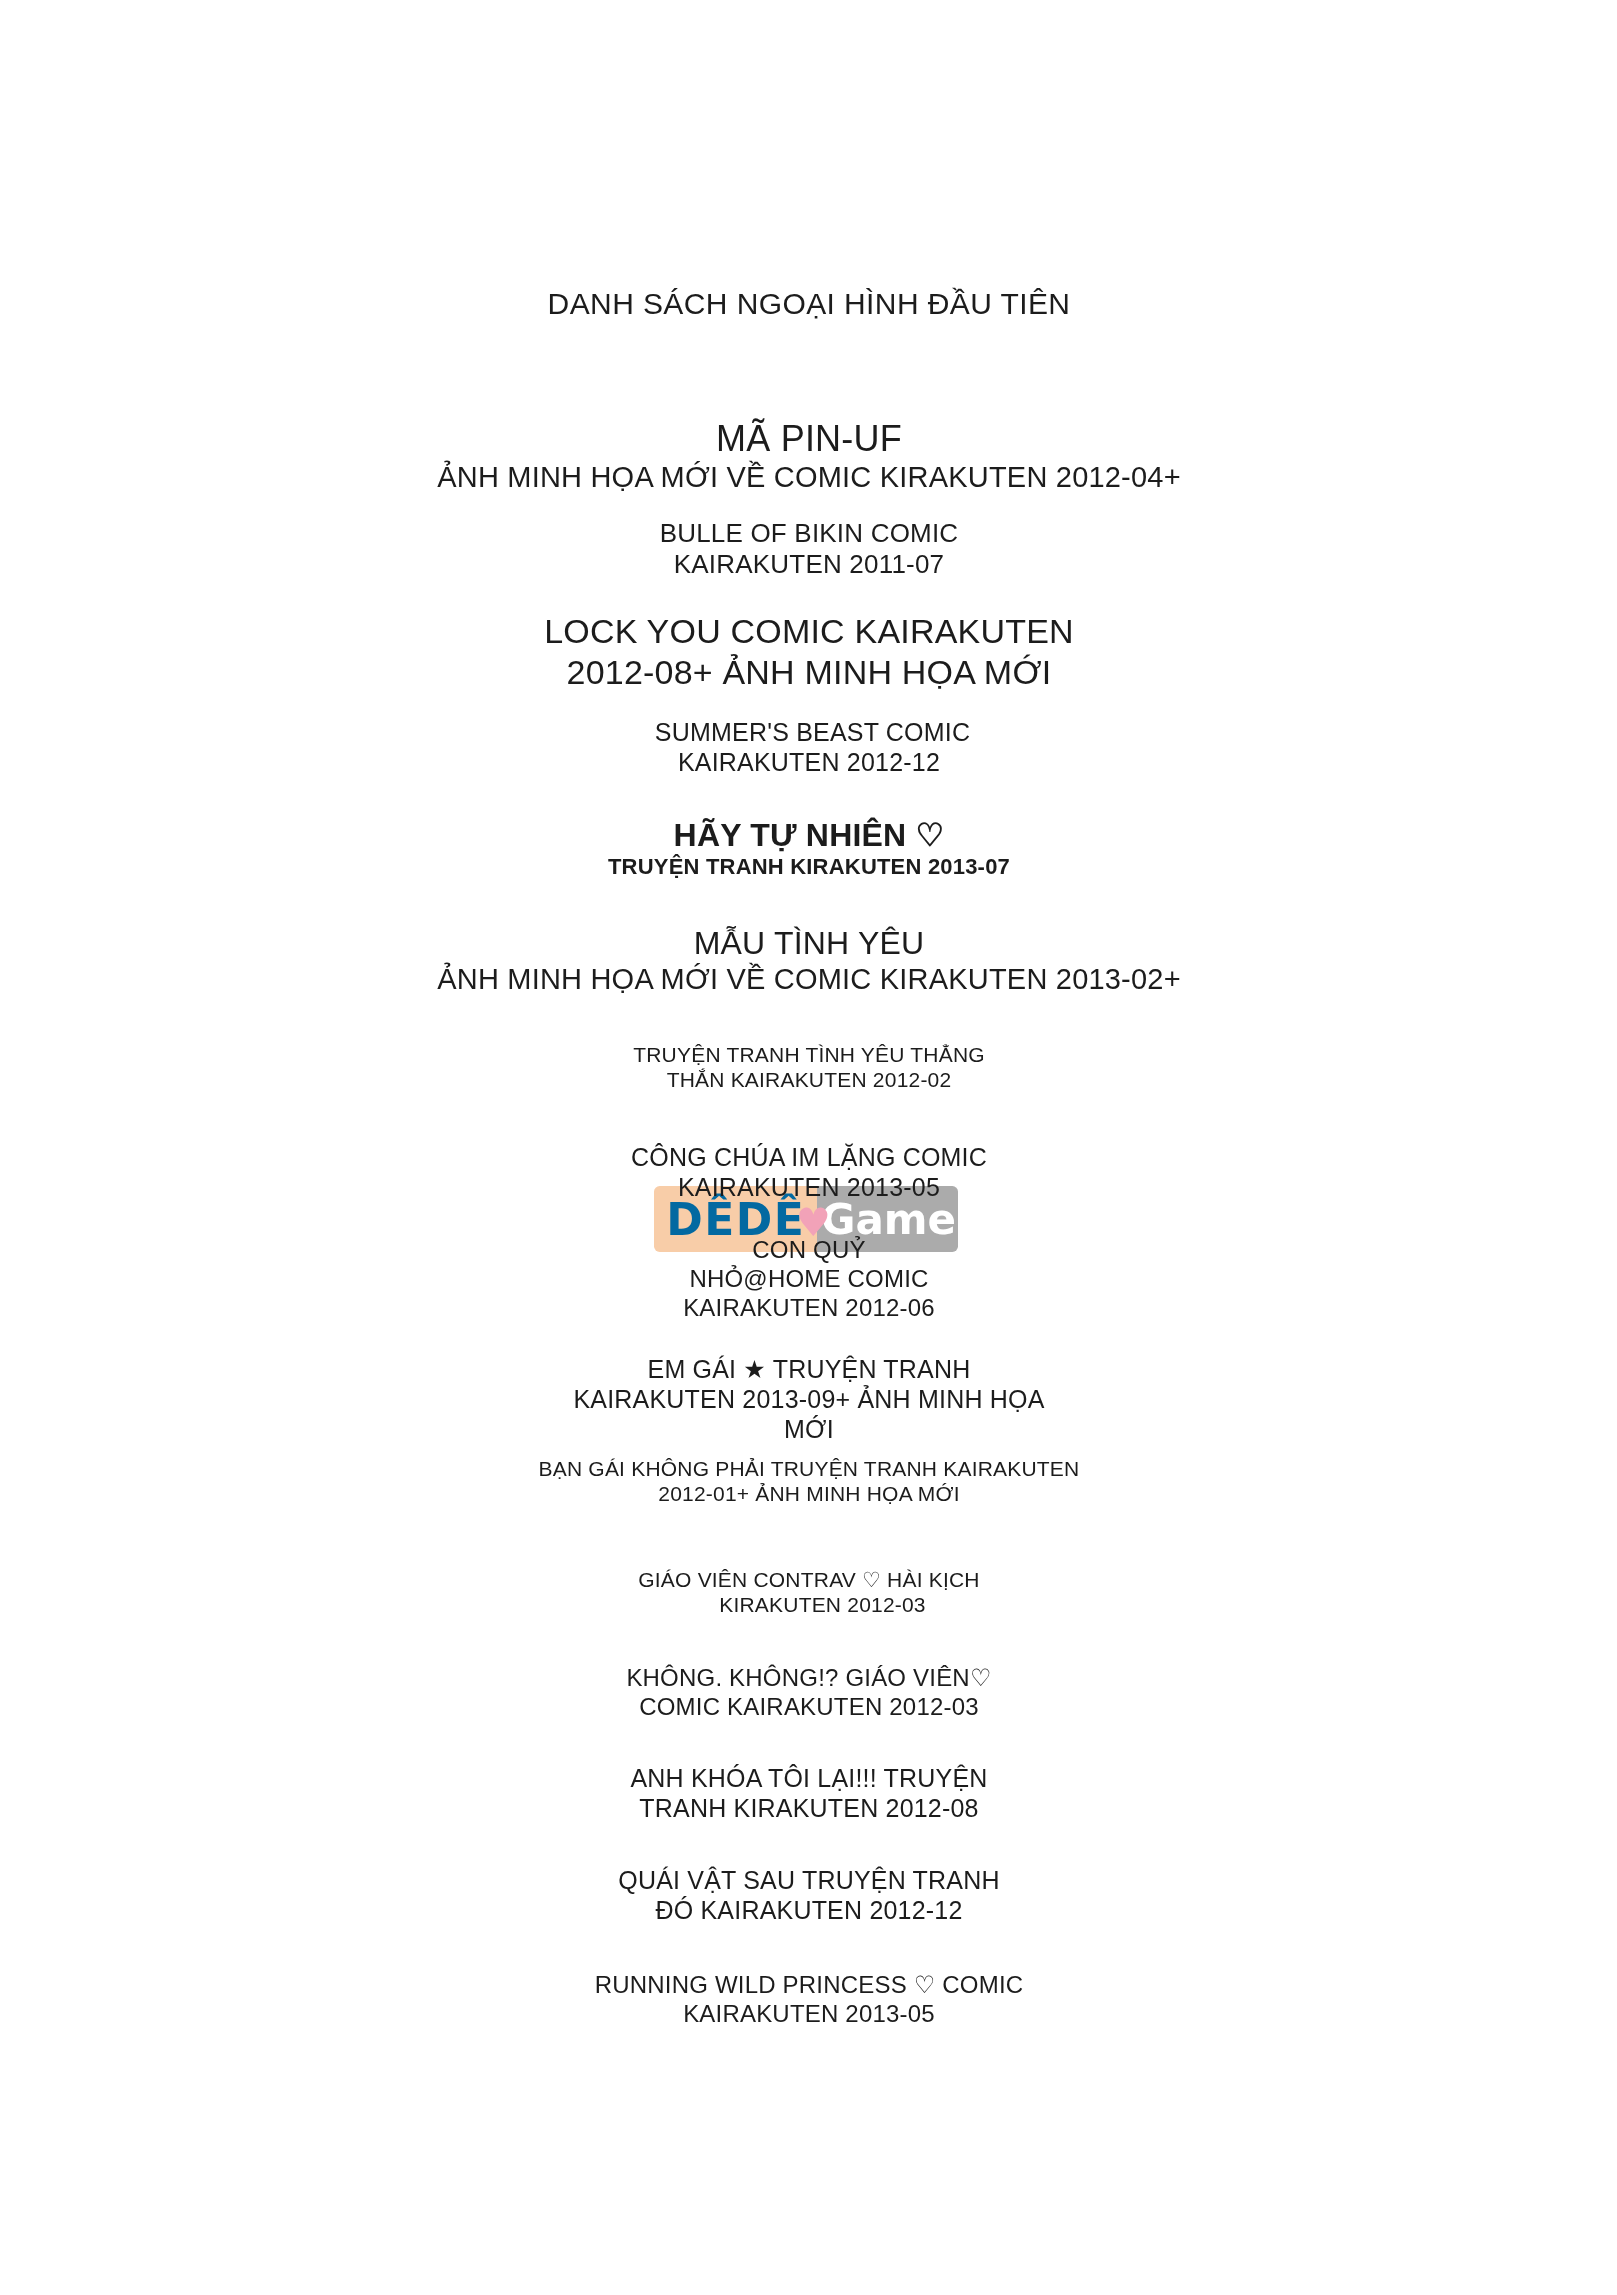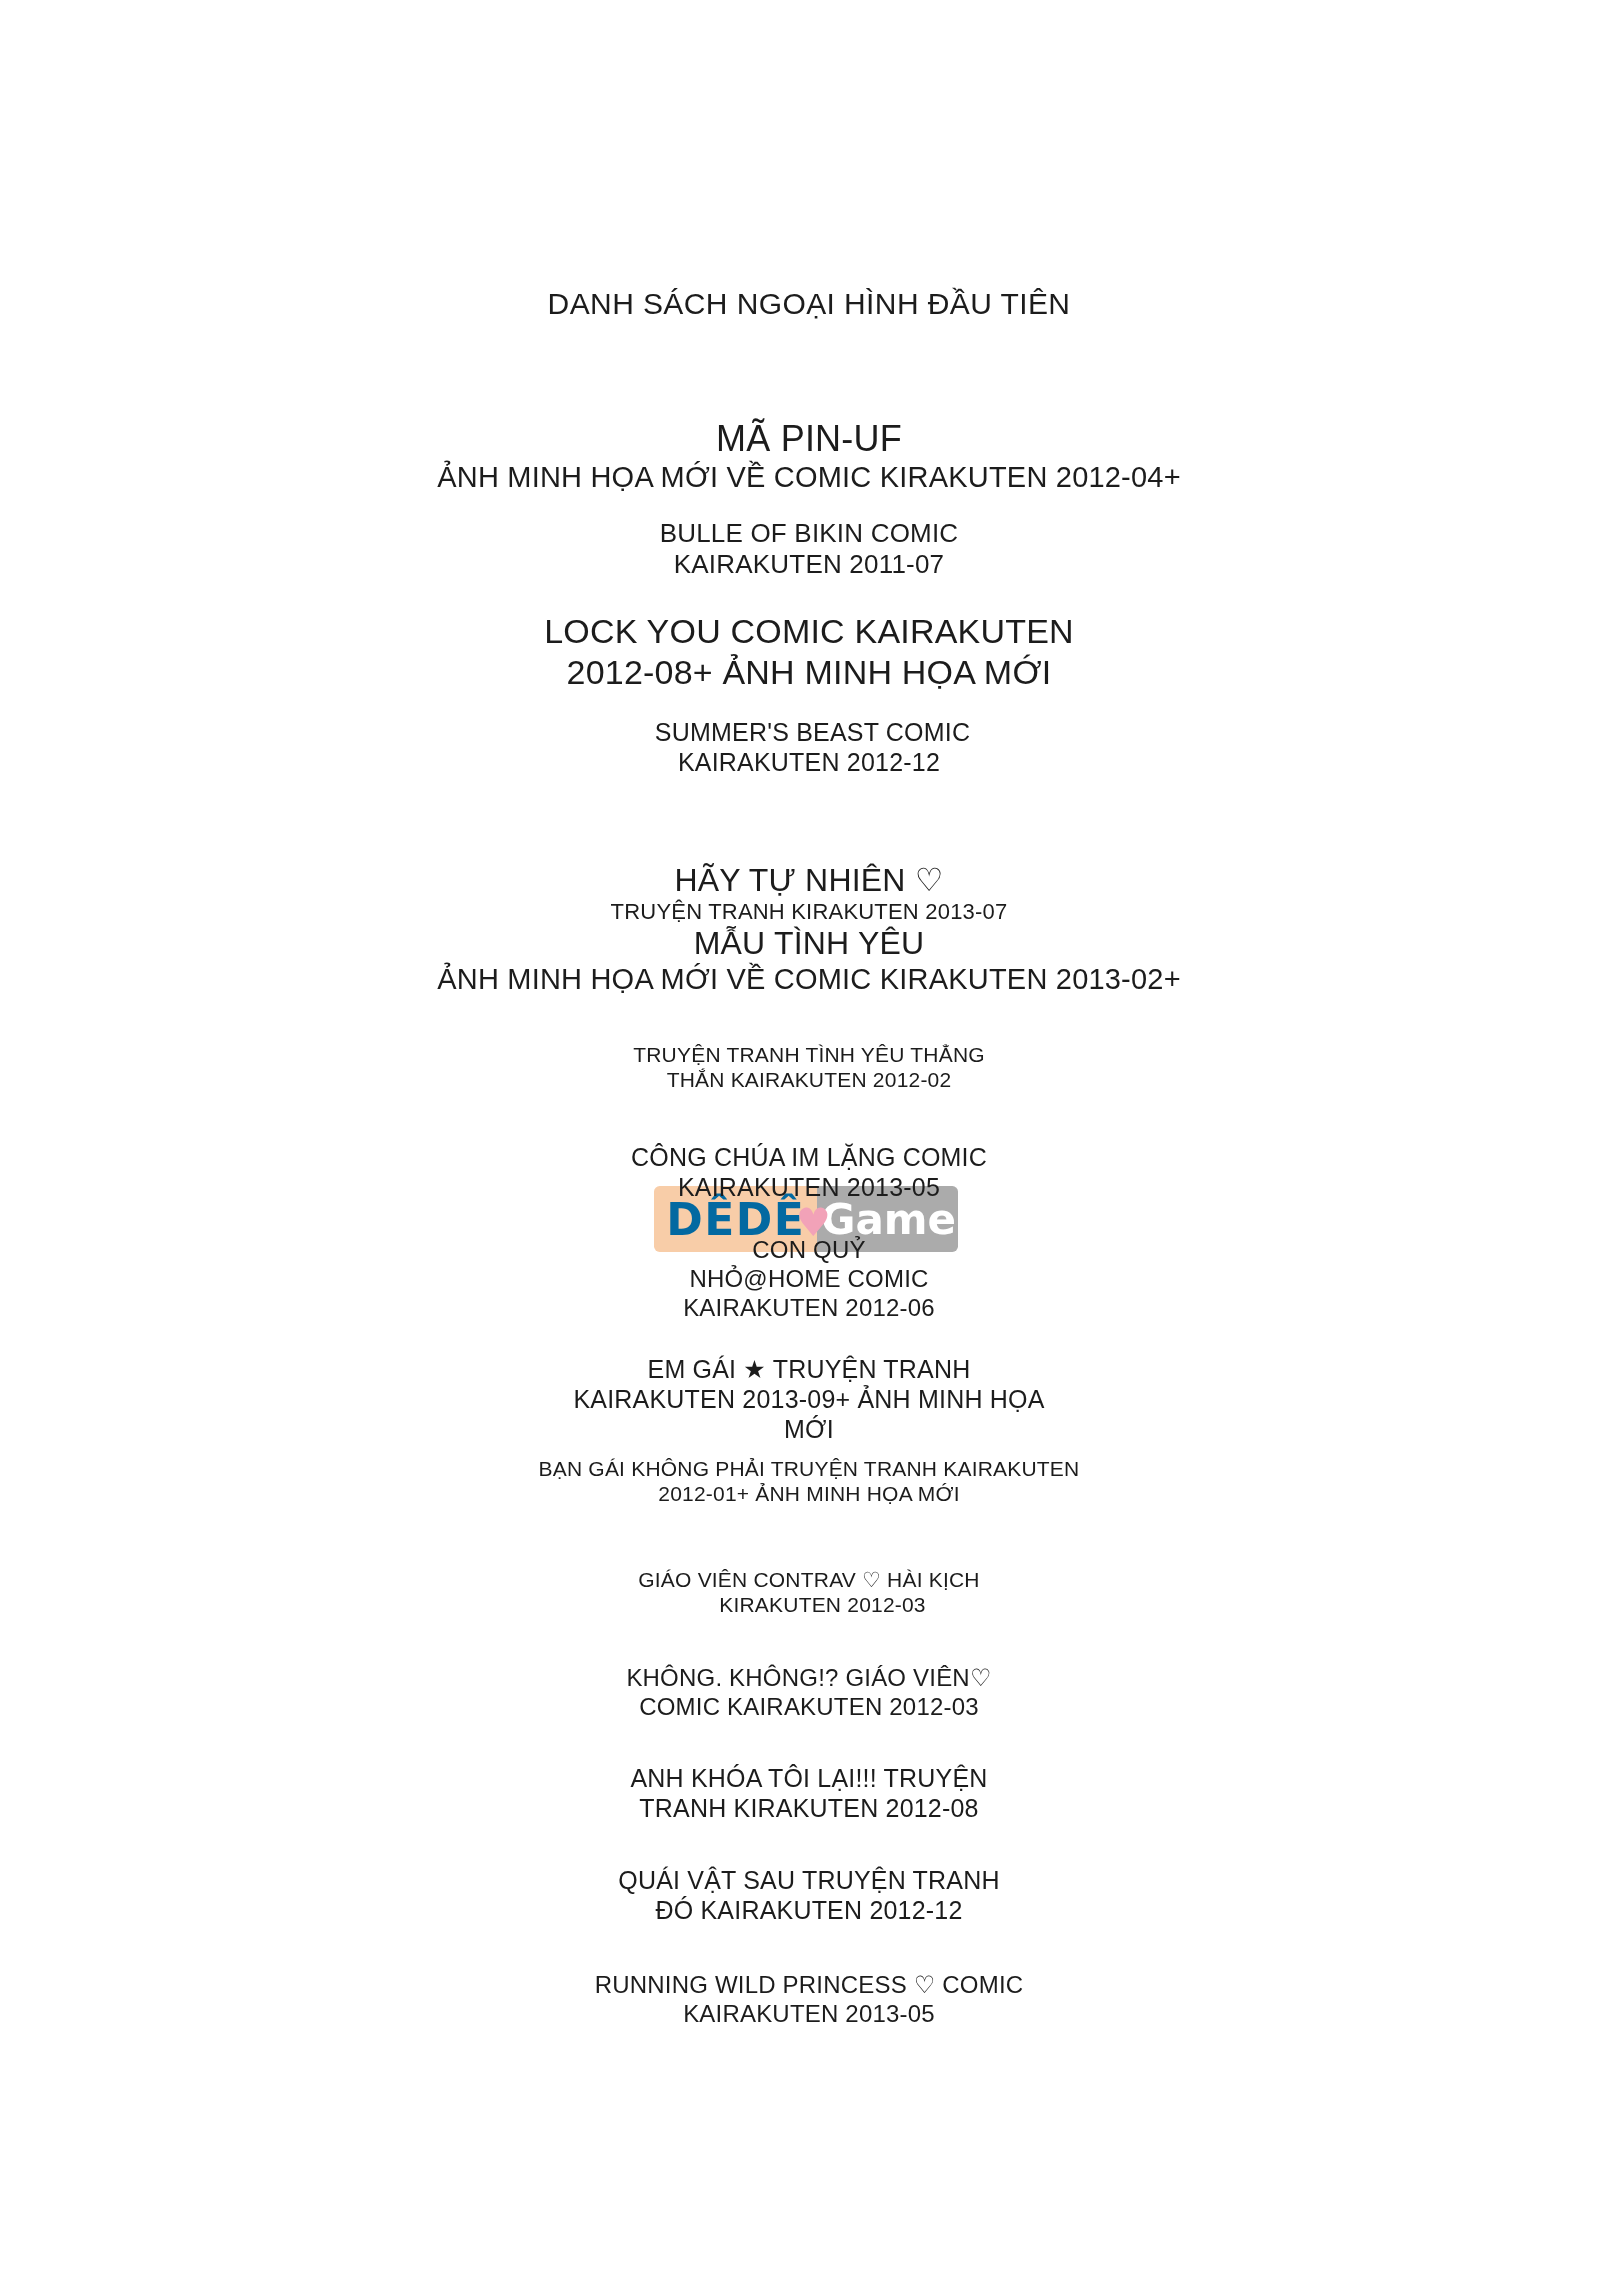--- a/index.html
+++ b/index.html
@@ -100,21 +100,21 @@
         <div class="entry-line" style="font-size: 26px;">KAIRAKUTEN 2011-07</div>
       </div>
       <div class="entry" style="top: 611px;">
         <div class="entry-line" style="font-size: 34px;">LOCK YOU COMIC KAIRAKUTEN</div>
         <div class="entry-line" style="font-size: 34px;">2012-08+ ẢNH MINH HỌA MỚI</div>
       </div>
       <div class="entry" style="top: 717px;">
         <div class="entry-line" style="font-size: 25px; padding-left: 7px;">SUMMER'S BEAST COMIC</div>
         <div class="entry-line" style="font-size: 25px;">KAIRAKUTEN 2012-12</div>
       </div>
-      <div class="entry" style="top: 861px;">
+      <div class="entry" style="top: 816px; font-weight: bold;">
         <div class="entry-line" style="font-size: 32px;">HÃY TỰ NHIÊN ♡</div>
         <div class="entry-line" style="font-size: 22px;">TRUYỆN TRANH KIRAKUTEN 2013-07</div>
       </div>
       <div class="entry" style="top: 924px;">
         <div class="entry-line" style="font-size: 32px;">MẪU TÌNH YÊU</div>
         <div class="entry-line" style="font-size: 29px;">ẢNH MINH HỌA MỚI VỀ COMIC KIRAKUTEN 2013-02+</div>
       </div>
       <div class="entry" style="top: 1042px;">
         <div class="entry-line" style="font-size: 21px;">TRUYỆN TRANH TÌNH YÊU THẲNG</div>
         <div class="entry-line" style="font-size: 21px;">THẮN KAIRAKUTEN 2012-02</div>

